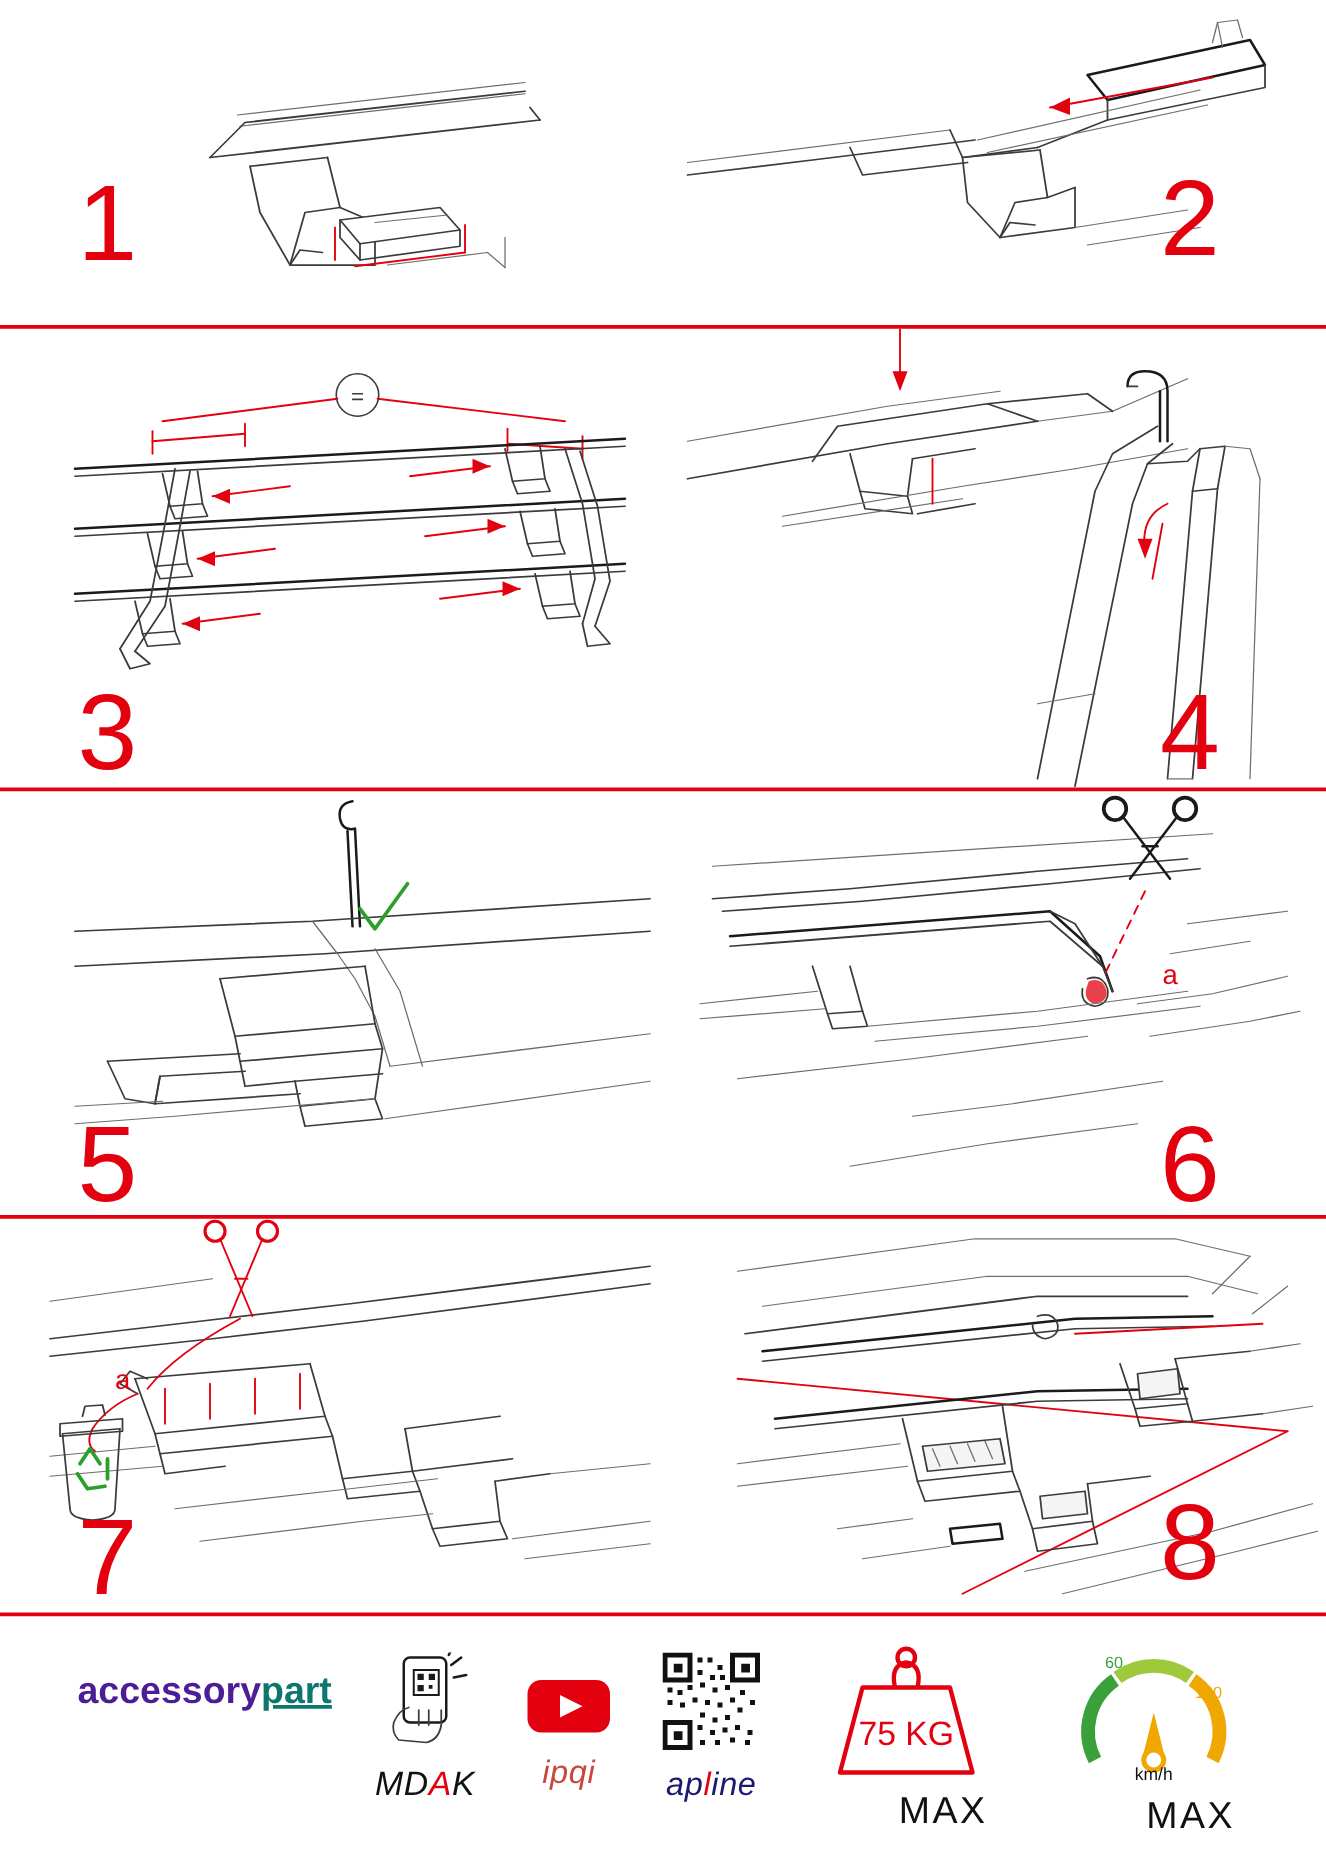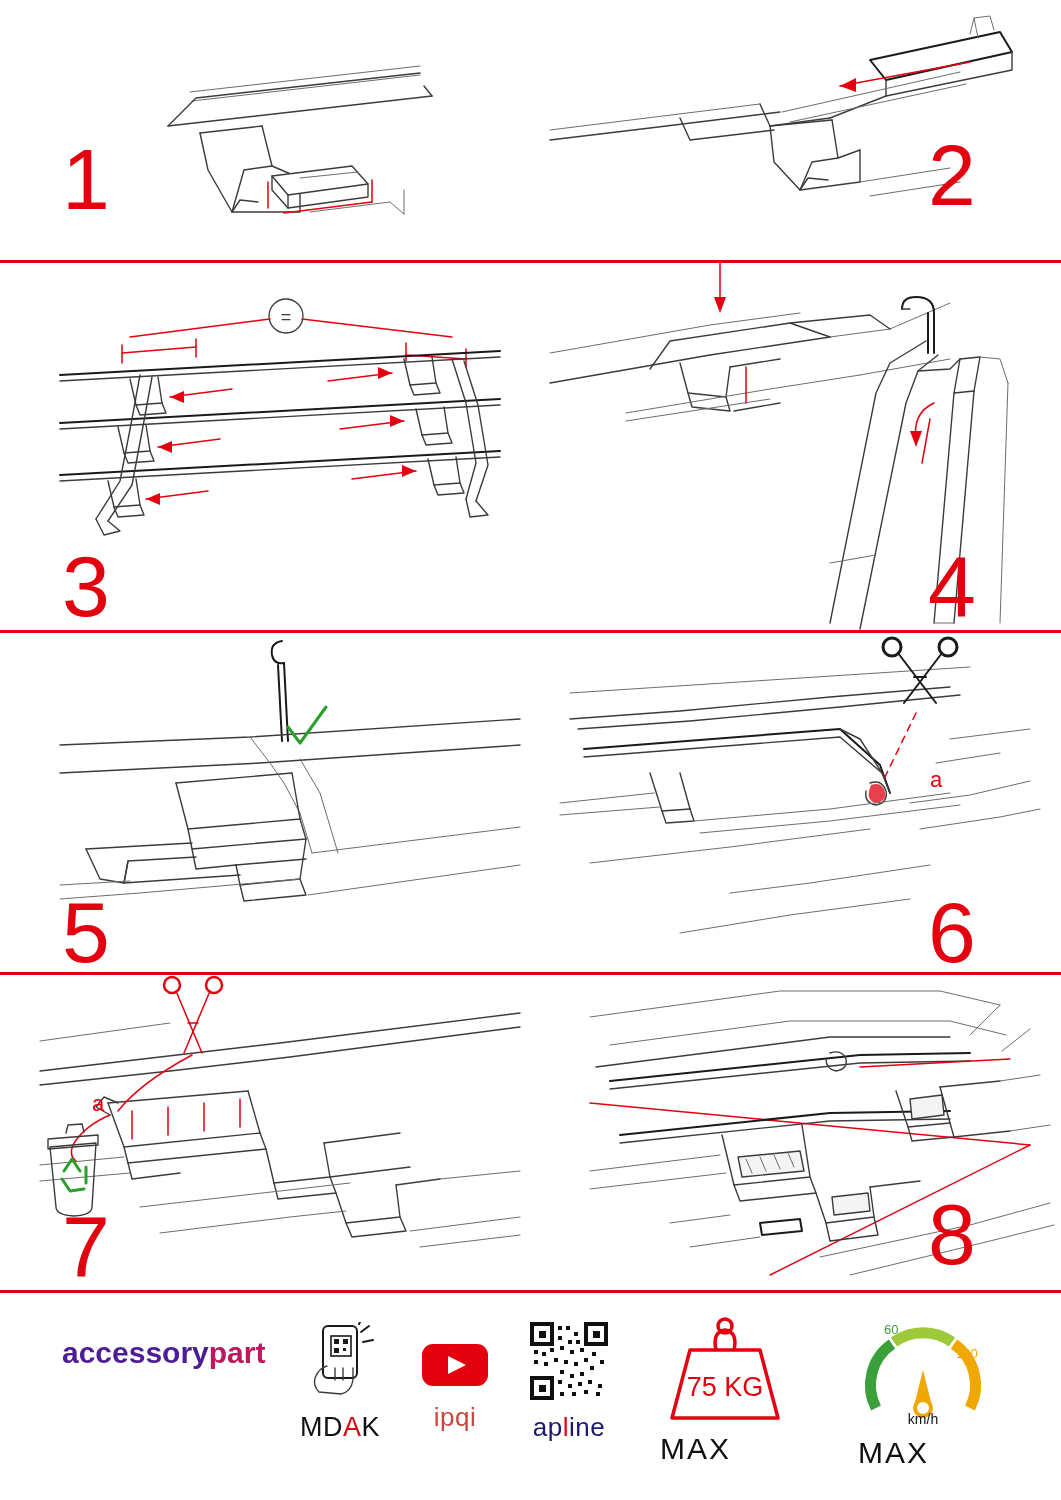--- a/index.html
+++ b/index.html
@@ -19,29 +19,29 @@
   .wht{fill:#ffffff;}
   .gry{fill:#f4f4f4;}
 
   
   .footer{position:absolute;left:0;top:1292px;width:1061px;height:208px;}
   .brandblock{position:absolute;left:62px;top:28px;}
   .brand-basic{font-family:"Liberation Sans",sans-serif;font-size:45px;font-weight:700;color:#1a1a6e;letter-spacing:1px;line-height:1;}
   .brand-basic .x{color:#1a1a6e;}
   .brand-acc{font-family:"Liberation Sans",sans-serif;font-size:30px;font-weight:700;line-height:1;margin-top:18px;}
   .brand-acc .a{color:#4c1d95;}
-  .brand-acc .p{color:#be185d;}
+  .brand-acc .p{color:#0f766e;text-decoration:underline;}
   .logo-row{position:absolute;left:300px;top:30px;display:flex;align-items:flex-start;gap:40px;}
   .logo-item{display:flex;flex-direction:column;align-items:center;}
-  .logo-cap{font-family:"Liberation Sans",sans-serif;font-size:27px;margin-top:12px;color:#111;letter-spacing:0.5px;}
+  .logo-cap{font-family:"Liberation Sans",sans-serif;font-size:27px;margin-top:12px;color:#111;letter-spacing:0.5px;font-style:italic;}
   .logo-cap .k{color:#e3000f;}
   .logo-cap.ipqi{color:#c8463c;font-size:26px;}
   .logo-cap.apline{color:#1a1a6e;font-size:26px;}
   .logo-cap.apline .l{color:#e3000f;}
-  .maxblock{position:absolute;display:flex;flex-direction:column;align-items:flex-start;}
+  .maxblock{position:absolute;display:flex;flex-direction:column;align-items:flex-end;}
   .maxlabel{font-family:"Liberation Sans",sans-serif;font-size:30px;letter-spacing:2px;margin-top:6px;color:#111;}
   .kgtext{font-family:"Liberation Sans",sans-serif;font-size:27px;fill:#e3000f;}
 </style>
 </head>
 <body>
 
 <div class="sheet">
 
   <div class="step" style="left:0;top:0;width:530px;height:262px;">
     <svg width="530" height="262" viewBox="0 0 530 262">

